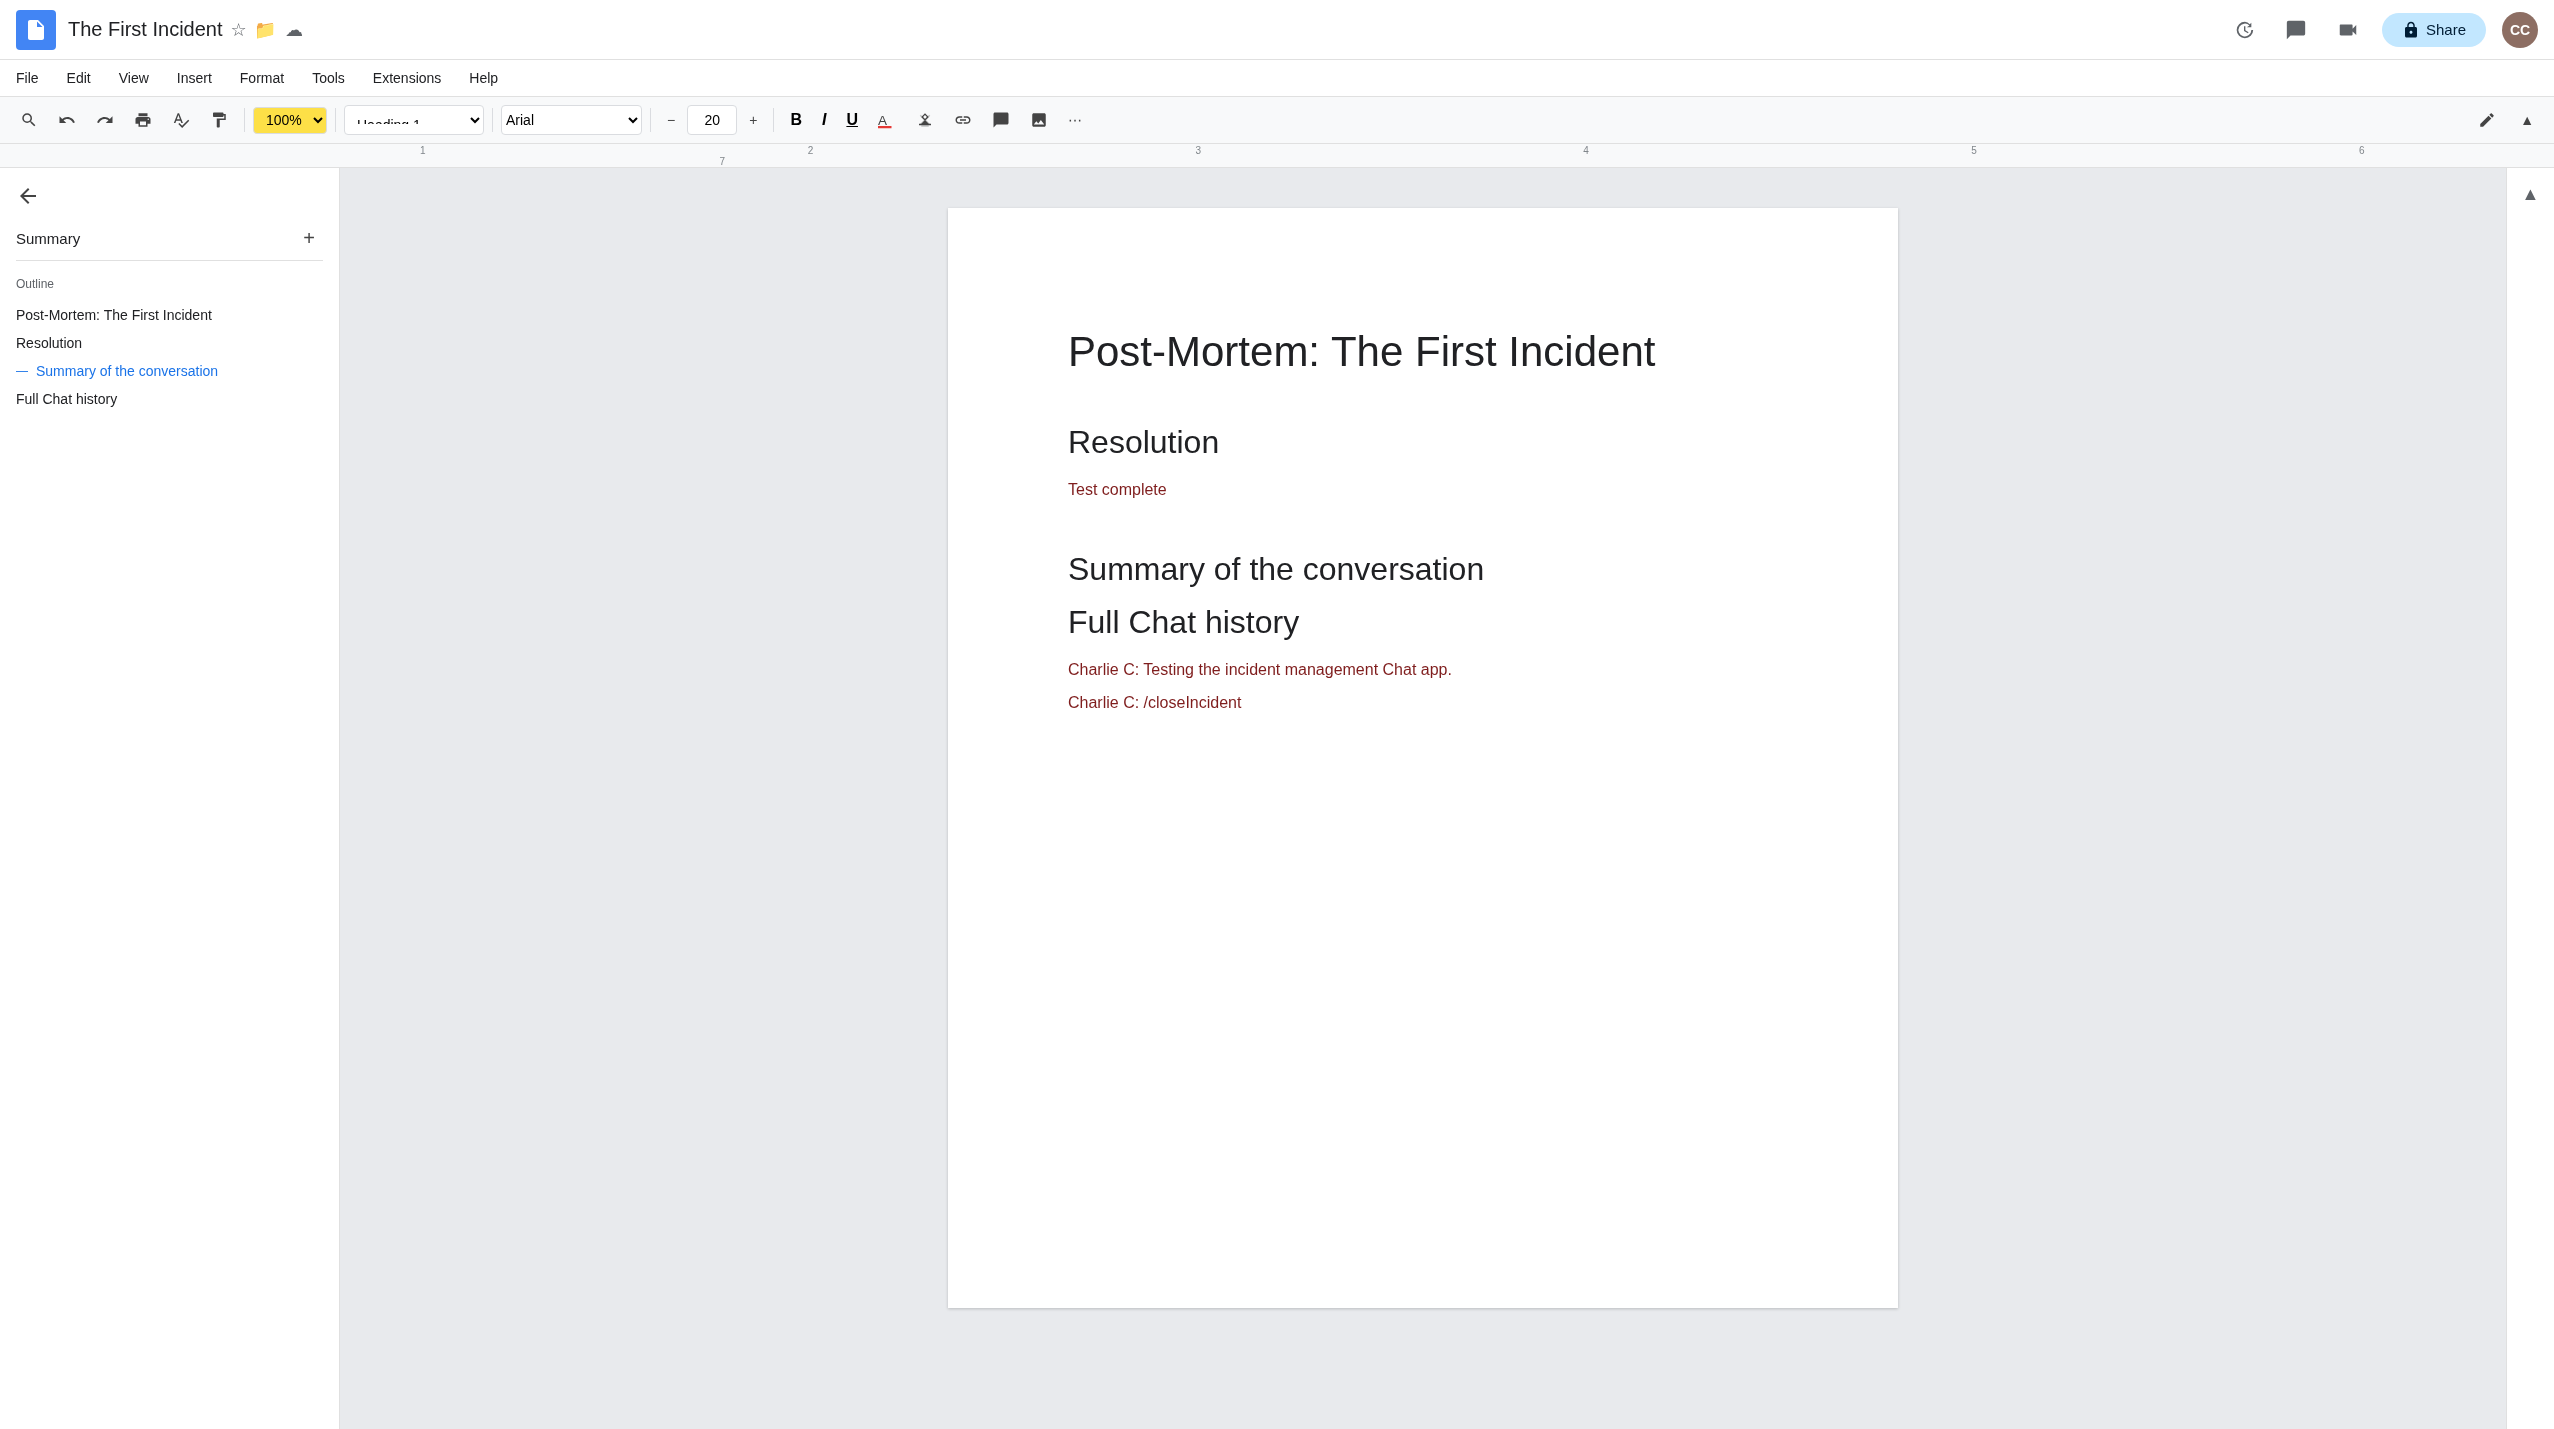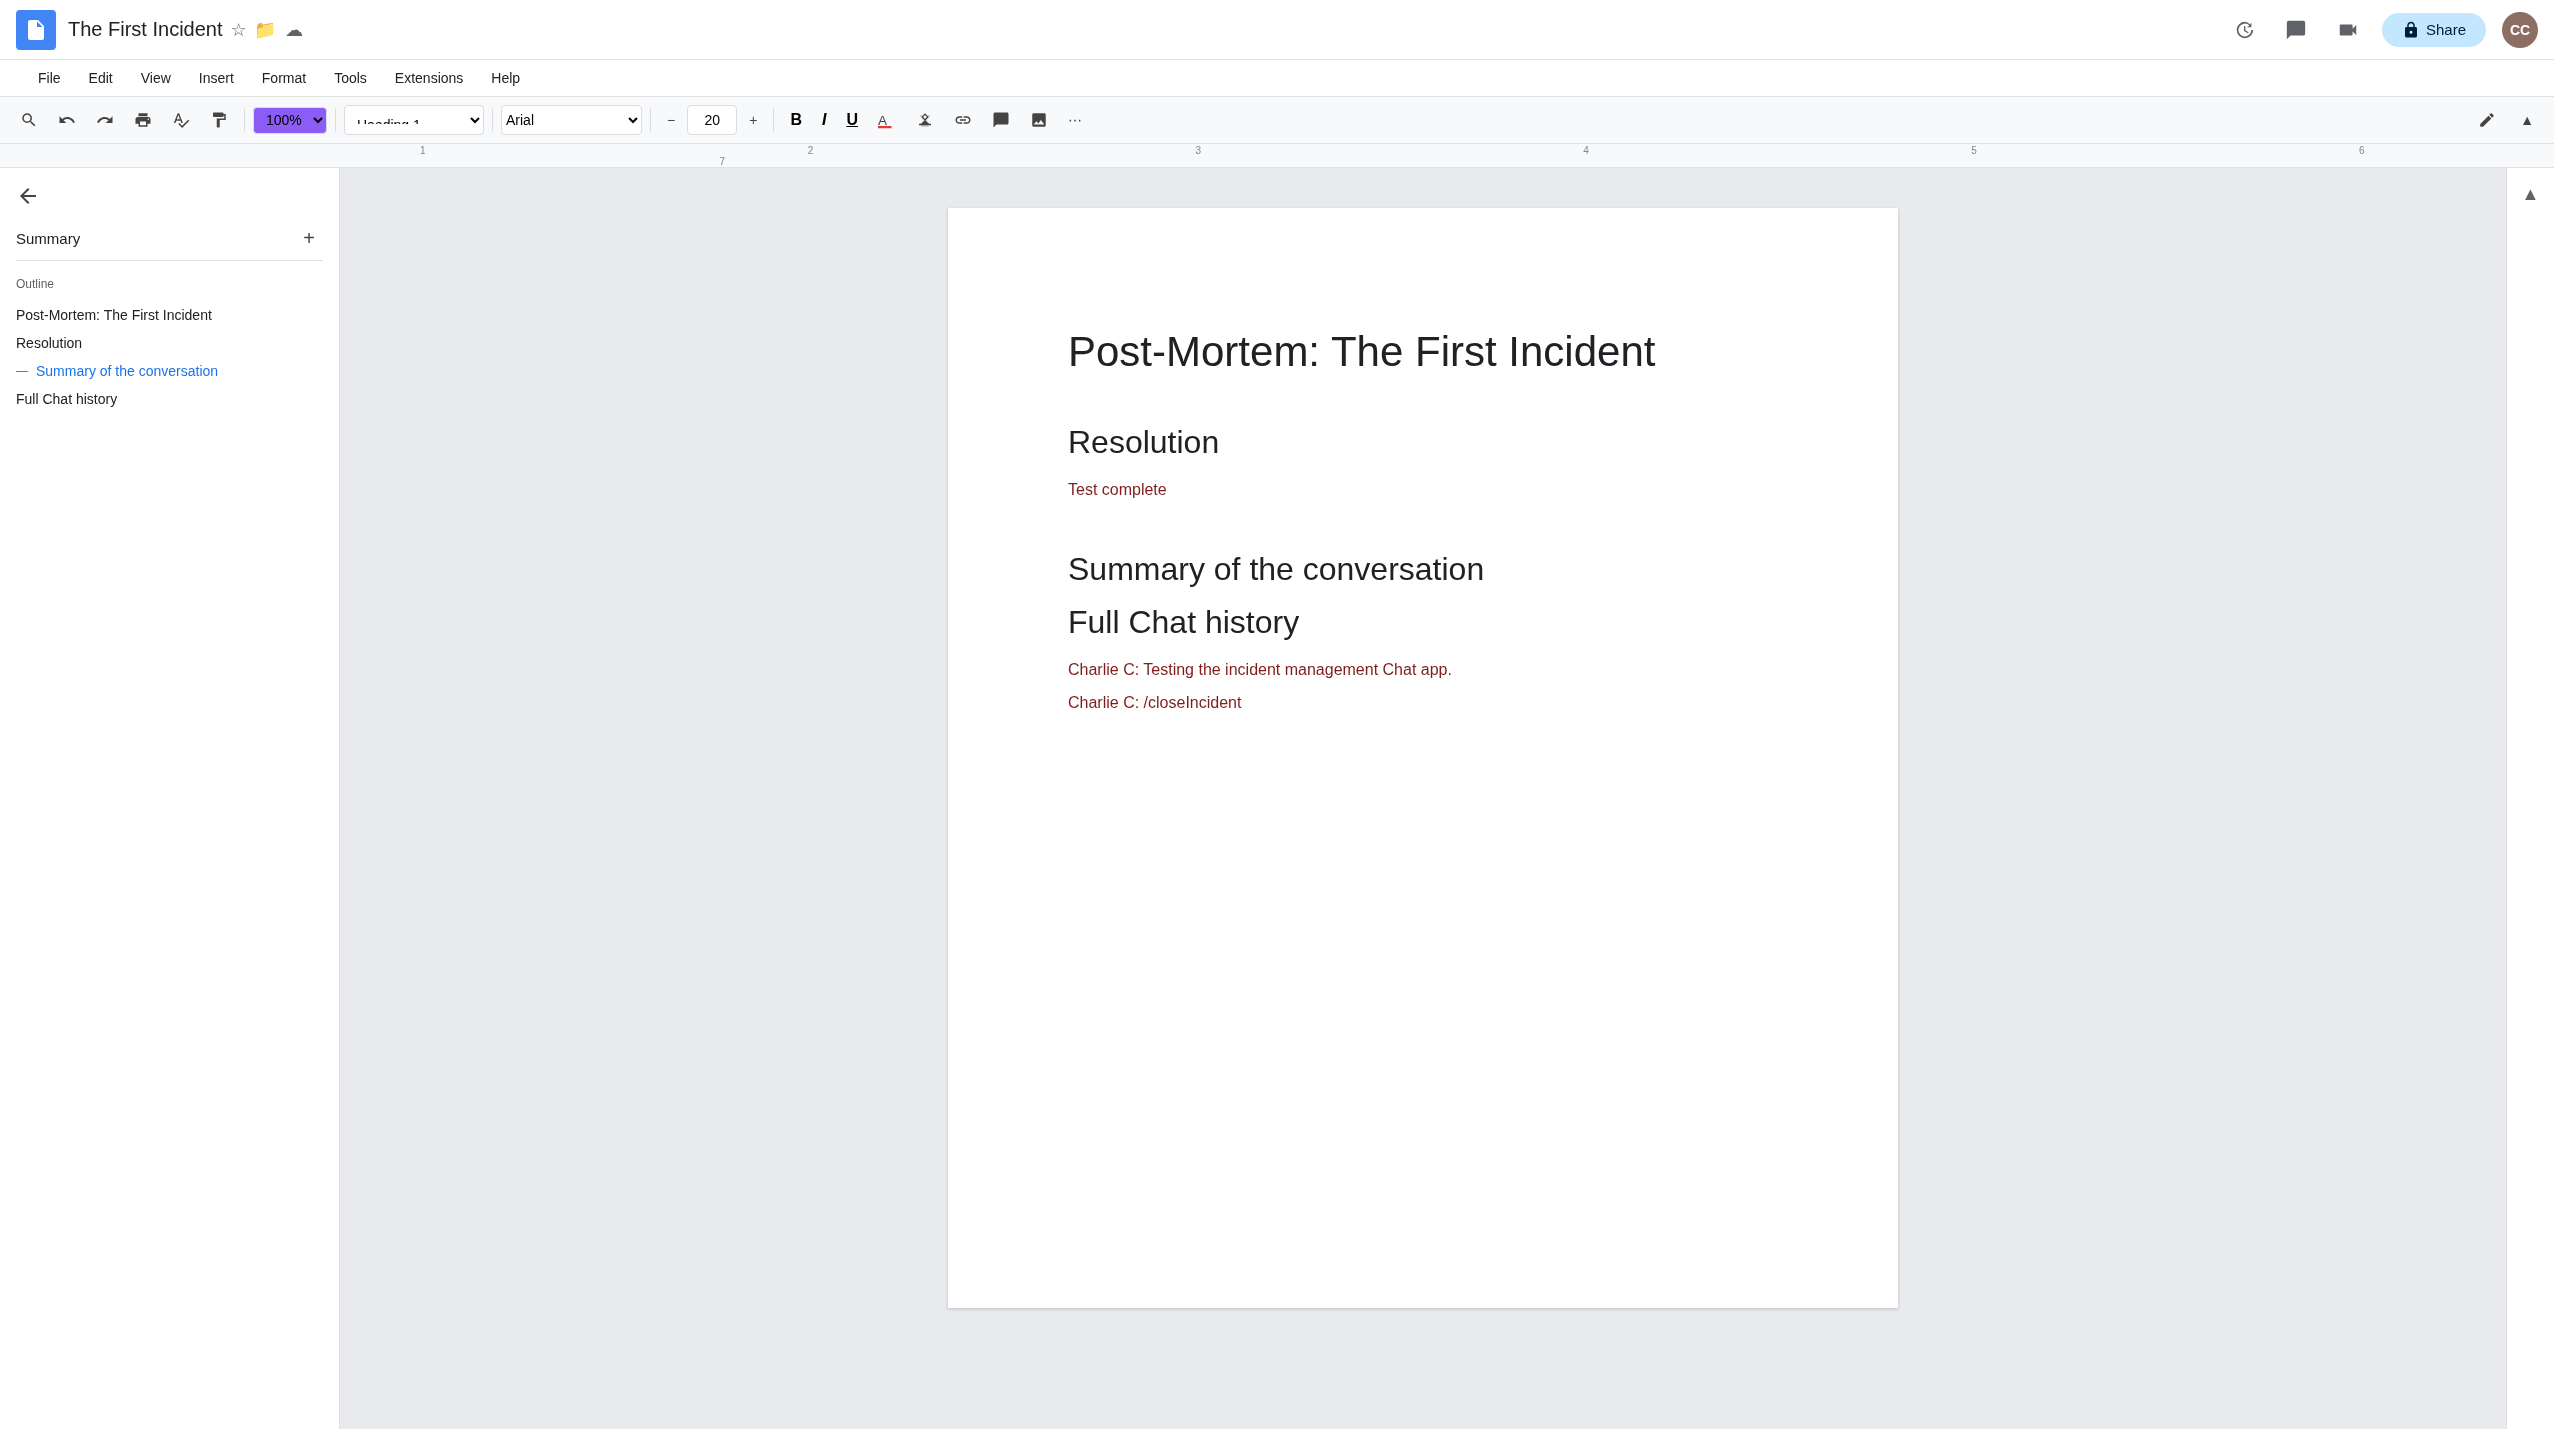--- a/index.html
+++ b/index.html
@@ -51,21 +51,21 @@
       width: 36px; height: 36px; border-radius: 50%;
       font-size: 20px; color: #5f6368;
     }
 
     
     .menu-bar {
       display: flex;
       align-items: center;
       background: #fff;
       height: 36px;
-      padding: 0 26px;
+      padding: 0 4px;
       gap: 4px;
     }
     .menu-item {
       padding: 4px 12px;
       font-size: 14px;
       color: #202124;
       cursor: pointer;
       border-radius: 4px;
     }
 
@@ -86,21 +86,21 @@
       display: flex; align-items: center; justify-content: center;
       padding: 4px 8px; border-radius: 4px;
       font-size: 14px; color: #444;
       height: 34px;
     }
     .zoom-selector {
       border: 1px solid #dadce0;
       border-radius: 4px;
       padding: 2px 8px;
       font-size: 14px;
-      background: #8b5cf6;
+      background: #fde047;
       cursor: pointer;
       height: 27px;
     }
     .style-selector {
       border: 1px solid #dadce0;
       border-radius: 4px;
       padding: 10px 8px;
       font-size: 14px;
       background: #fff;
       cursor: pointer;

